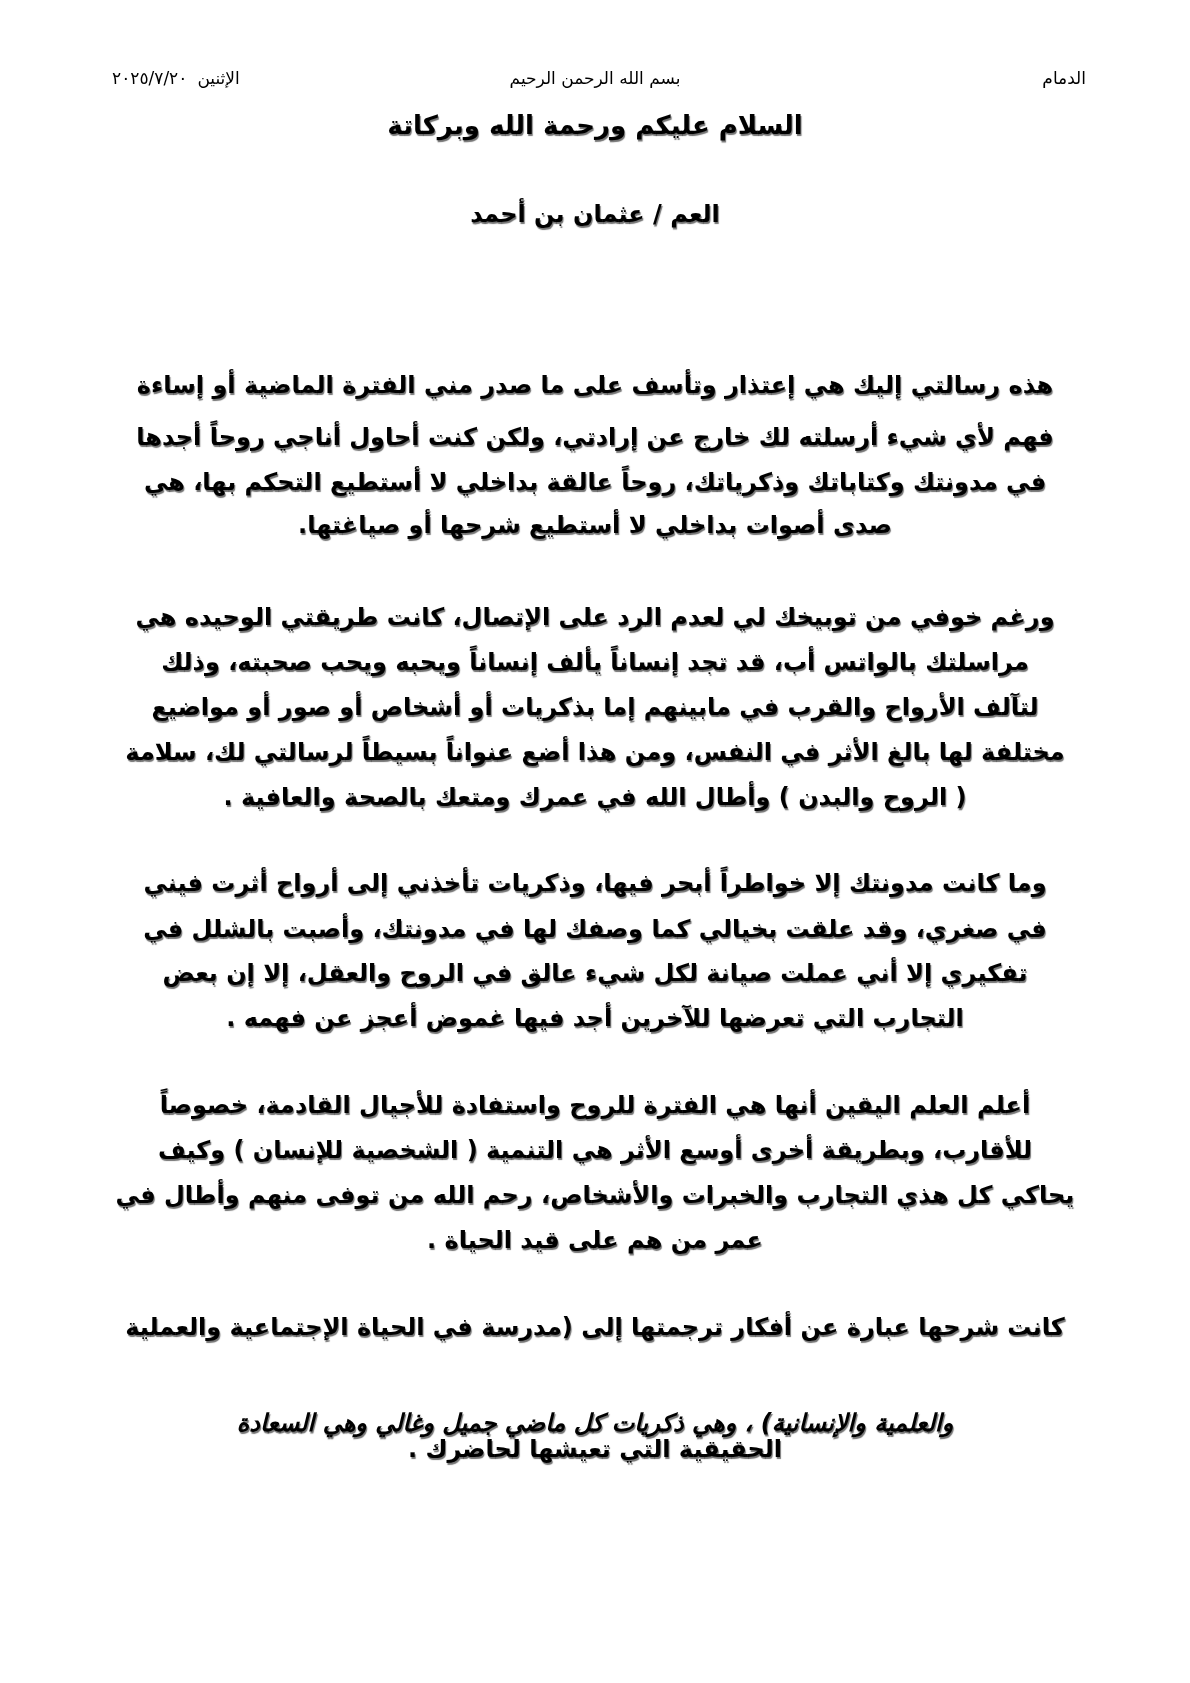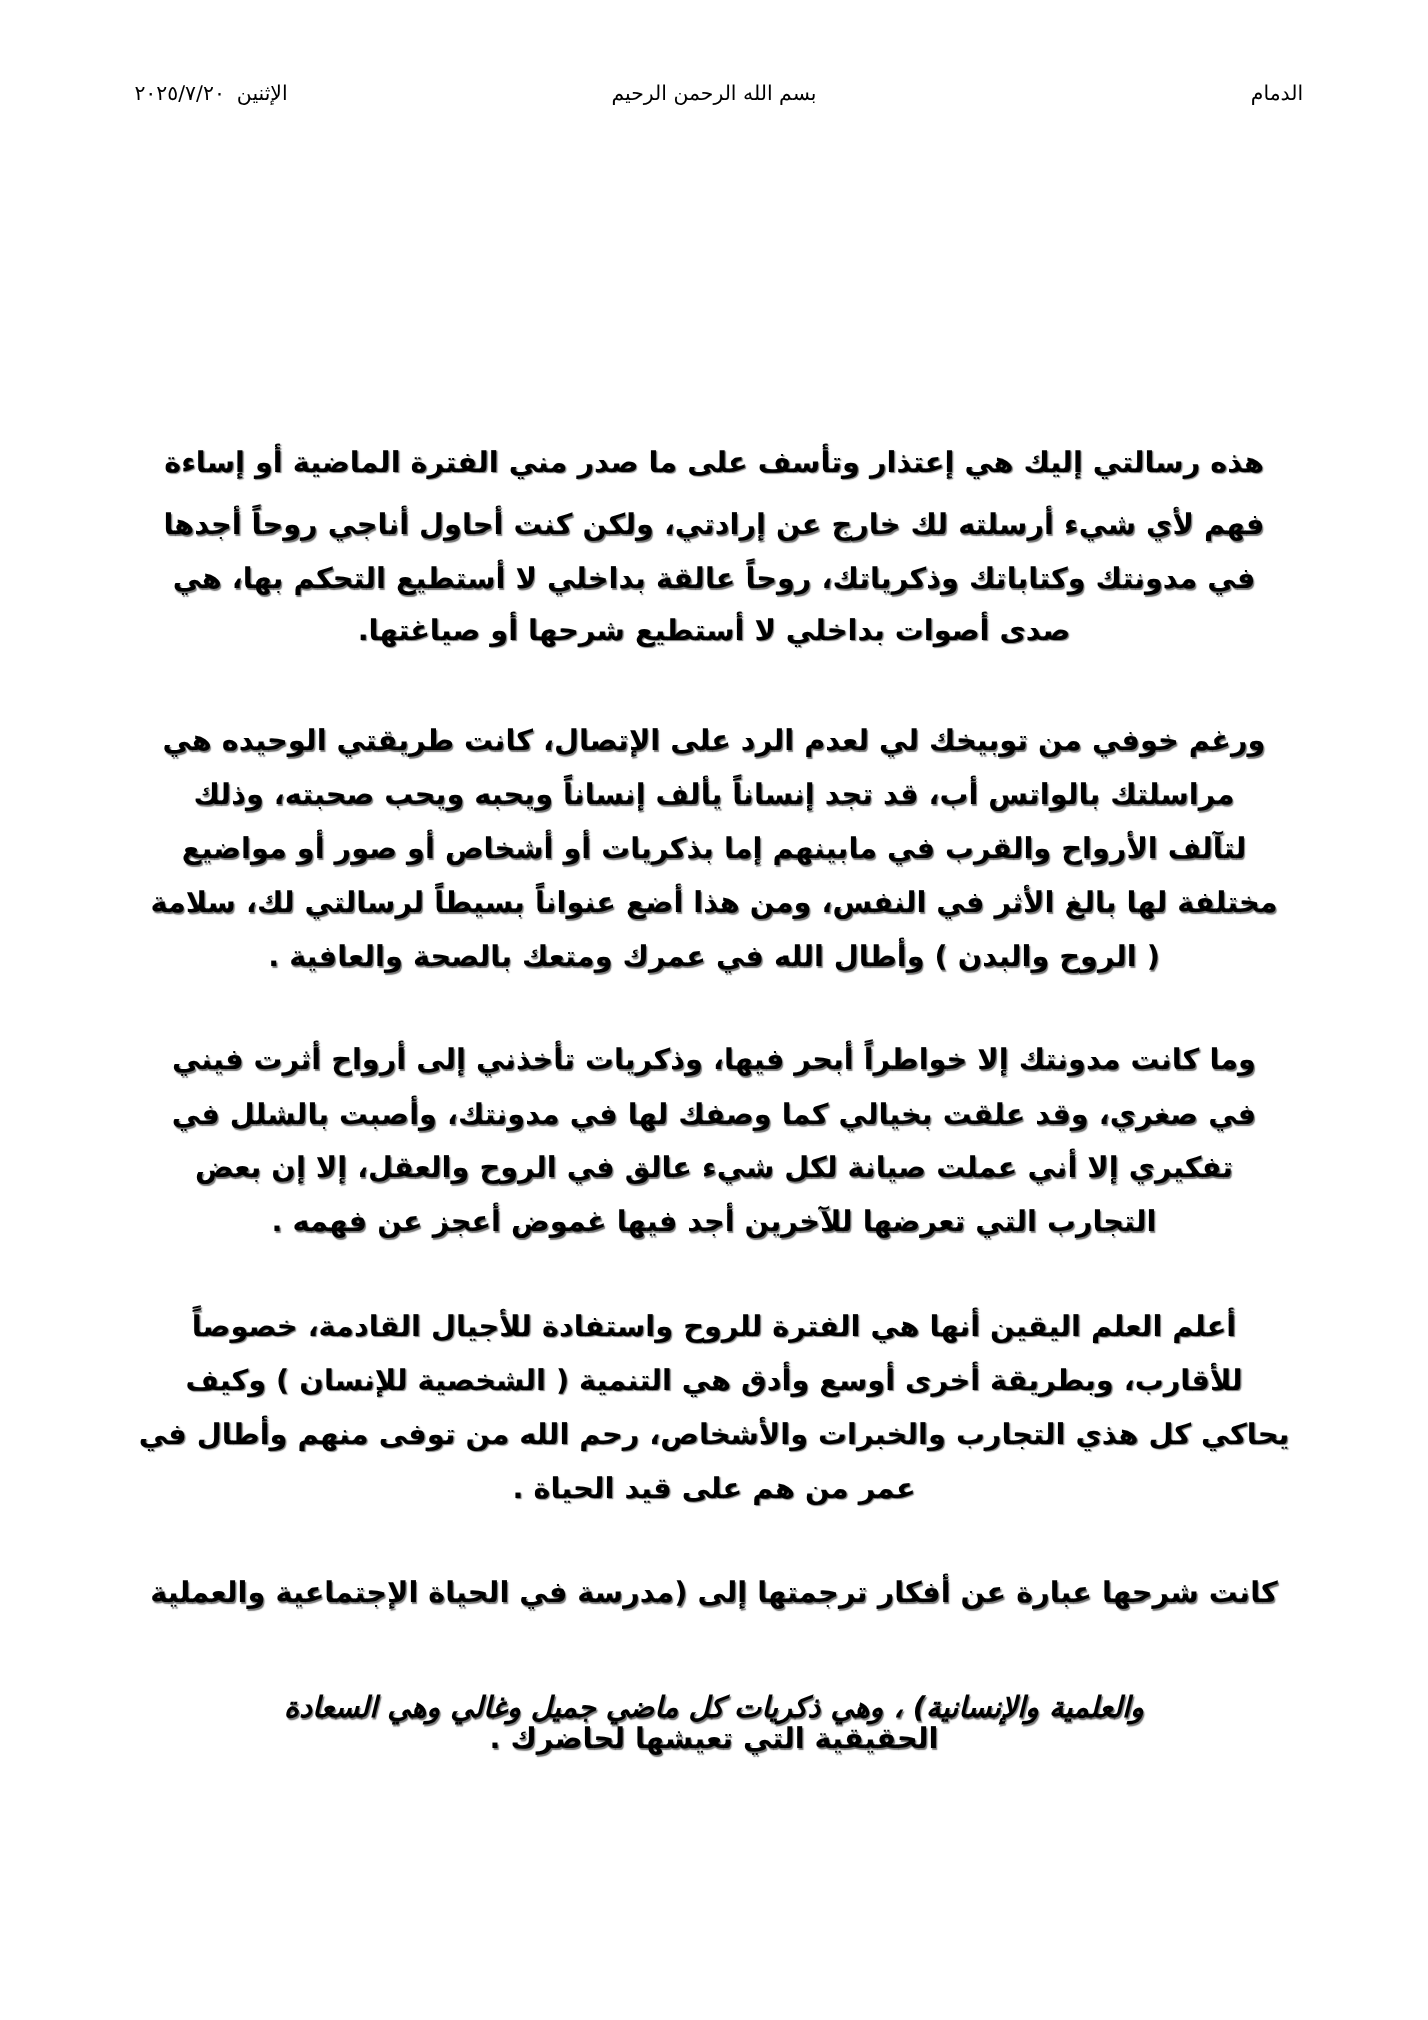--- a/index.html
+++ b/index.html
@@ -74,21 +74,23 @@
 <div class="page">
 
   <div class="header">
     <div class="city">الدمام</div>
     <div class="basmala">بسم الله الرحمن الرحيم</div>
     <div class="date-wrap">
       <span>الإثنين</span><bdi>٢٠٢٥/٧/٢٠</bdi>
     </div>
   </div>
 
+  <div class="line greeting" style="top:108px;">السلام عليكم ورحمة الله وبركاتة</div>
 
+  <div class="line recipient" style="top:197px;">العم / عثمان بن أحمد</div>
 
 
   <div>
     <div class="line" style="top:368px;">هذه رسالتي إليك هي إعتذار وتأسف على ما صدر مني الفترة الماضية أو إساءة</div>
     <div class="line" style="top:420px;">فهم لأي شيء أرسلته لك خارج عن إرادتي، ولكن كنت أحاول أناجي روحاً أجدها</div>
     <div class="line" style="top:465px;">في مدونتك وكتاباتك وذكرياتك، روحاً عالقة بداخلي لا أستطيع التحكم بها، هي</div>
     <div class="line" style="top:508px;">صدى أصوات بداخلي لا أستطيع شرحها أو صياغتها.</div>
   </div>
 
   <div>
@@ -101,21 +103,21 @@
 
   <div>
     <div class="line" style="top:866px;">وما كانت مدونتك إلا خواطراً أبحر فيها، وذكريات تأخذني إلى أرواح أثرت فيني</div>
     <div class="line" style="top:912px;">في صغري، وقد علقت بخيالي كما وصفك لها في مدونتك، وأصبت بالشلل في</div>
     <div class="line" style="top:956px;">تفكيري إلا أني عملت صيانة لكل شيء عالق في الروح والعقل، إلا إن بعض</div>
     <div class="line" style="top:1001px;">التجارب التي تعرضها للآخرين أجد فيها غموض أعجز عن فهمه .</div>
   </div>
 
   <div>
     <div class="line" style="top:1088px;">أعلم العلم اليقين أنها هي الفترة للروح واستفادة للأجيال القادمة، خصوصاً</div>
-    <div class="line" style="top:1133px;">للأقارب،  وبطريقة أخرى أوسع وأدق هي التنمية ( الشخصية للإنسان ) وكيف</div>
+    <div class="line" style="top:1133px;">للأقارب،  وبطريقة أخرى أوسع الأثر هي التنمية ( الشخصية للإنسان ) وكيف</div>
     <div class="line" style="top:1178px;">يحاكي كل هذي التجارب والخبرات والأشخاص، رحم الله من توفى منهم وأطال في</div>
     <div class="line" style="top:1223px;">عمر من هم على قيد الحياة .</div>
   </div>
 
   <div>
     <div class="line" style="top:1310px;">كانت شرحها عبارة عن أفكار ترجمتها إلى (مدرسة في الحياة الإجتماعية والعملية</div>
     <div class="line" style="top:1406px;font-style:italic;">والعلمية والإنسانية) ، وهي ذكريات كل ماضي جميل وغالي وهي السعادة</div>
     <div class="line" style="top:1401px;margin-top:31px;">الحقيقية التي تعيشها لحاضرك .</div>
   </div>
 

